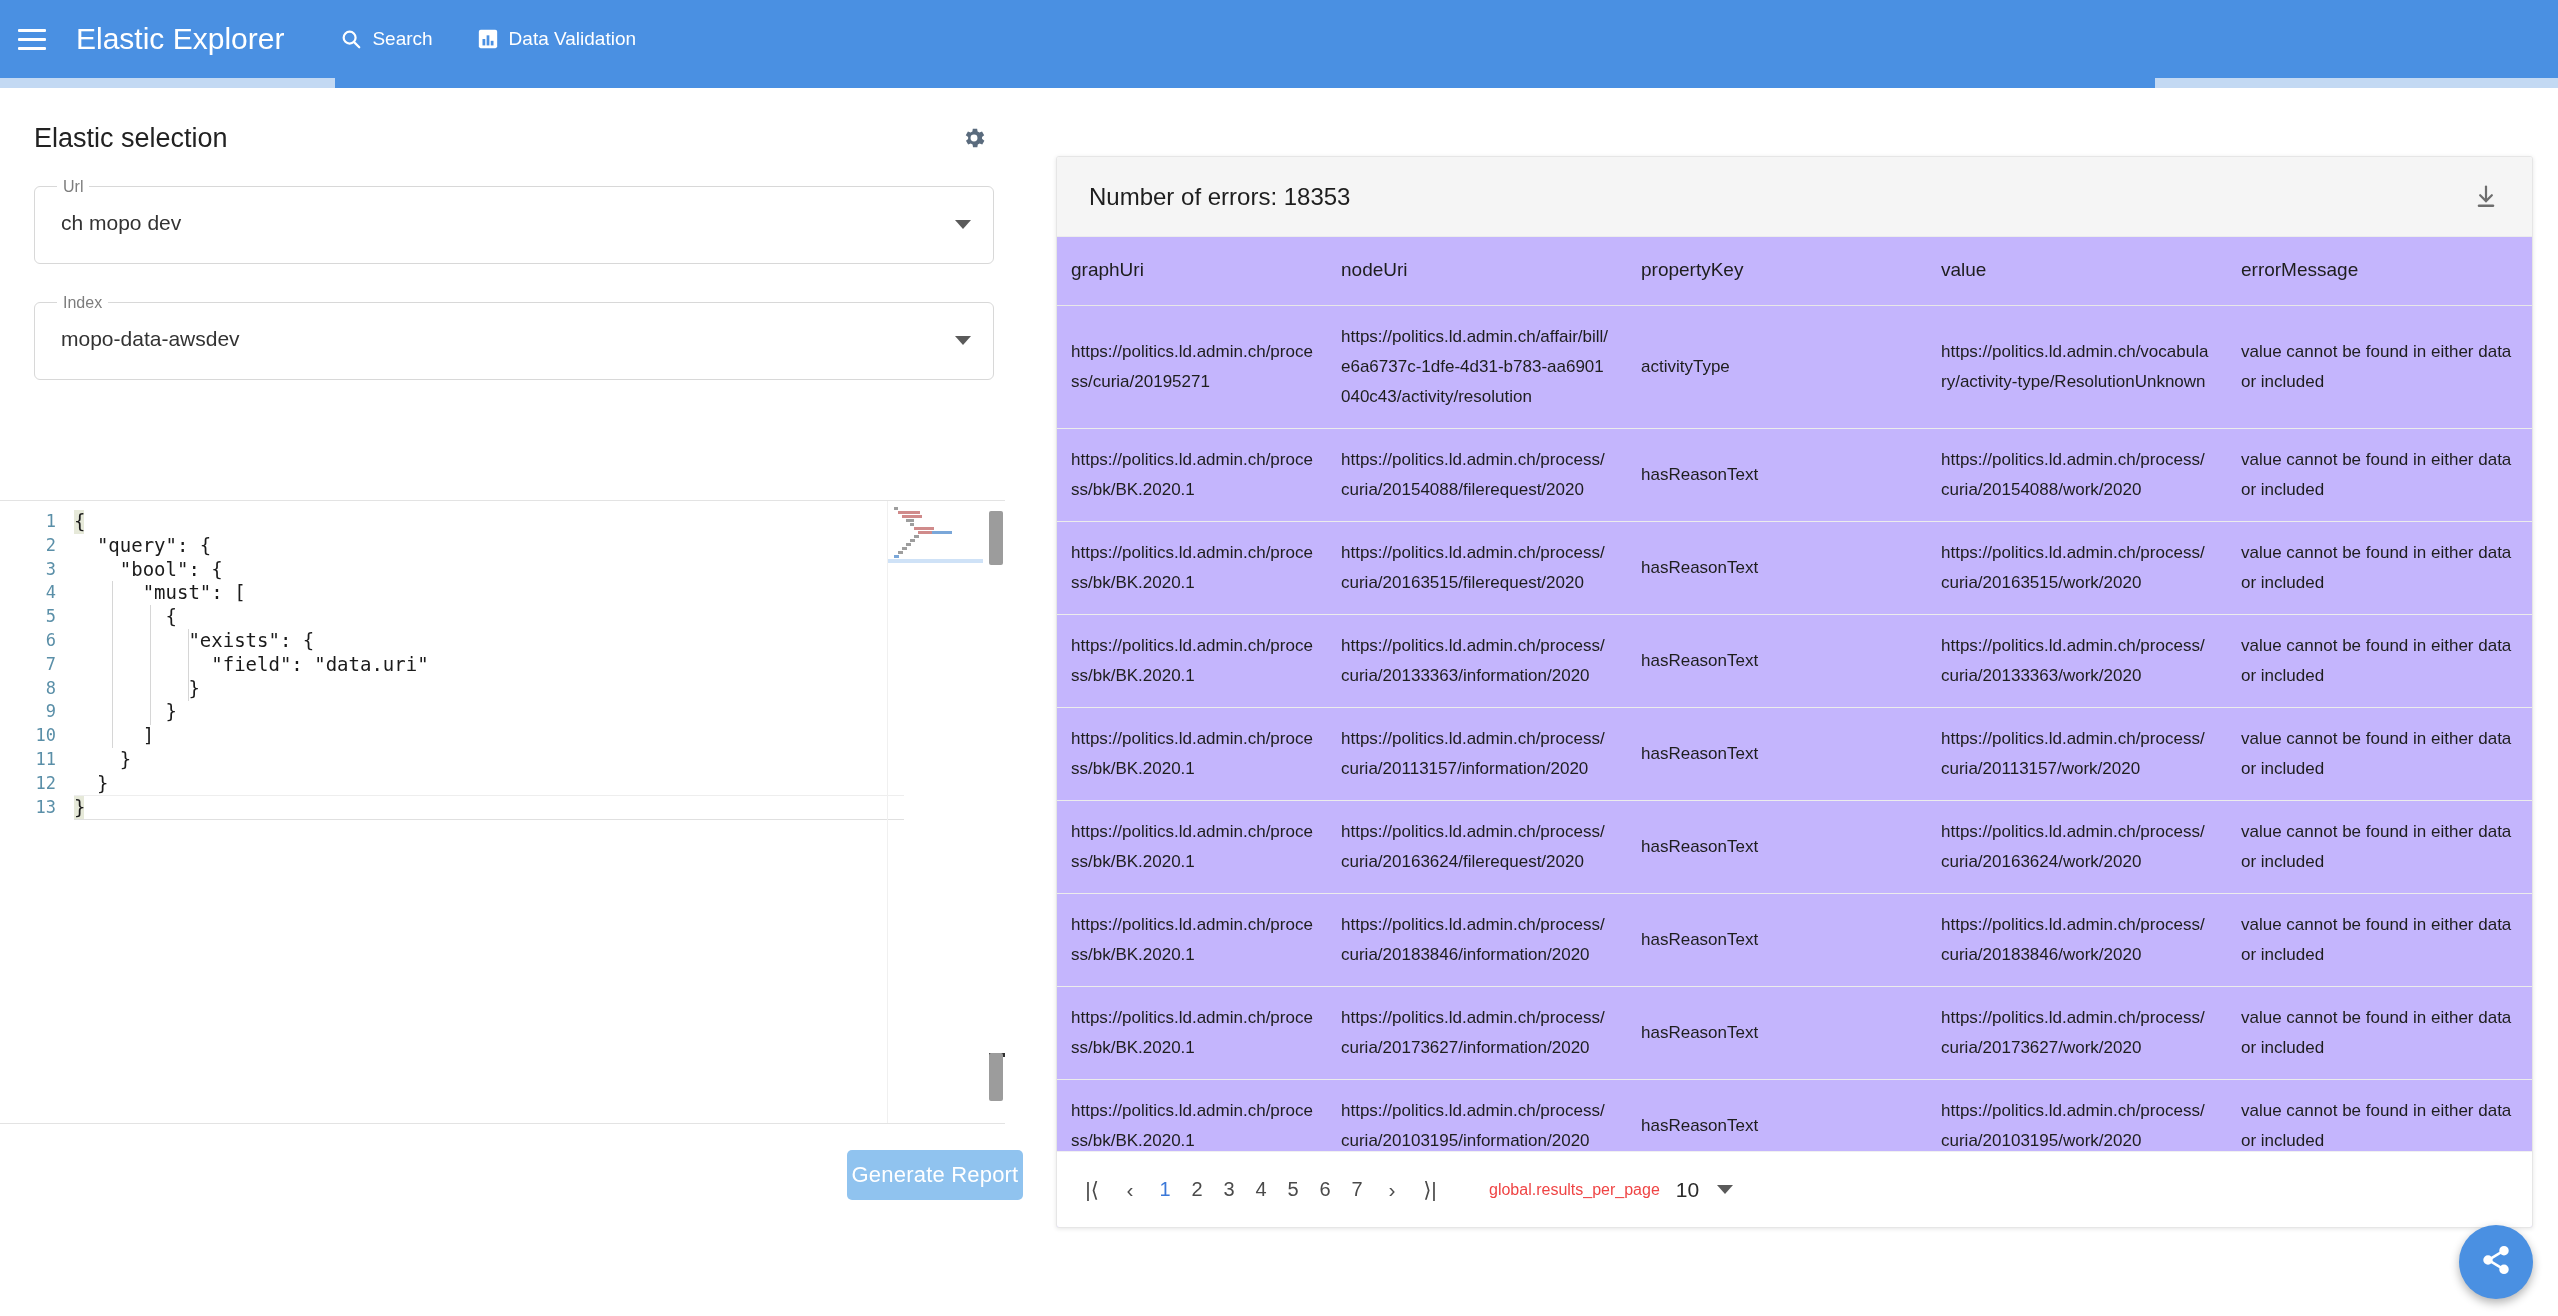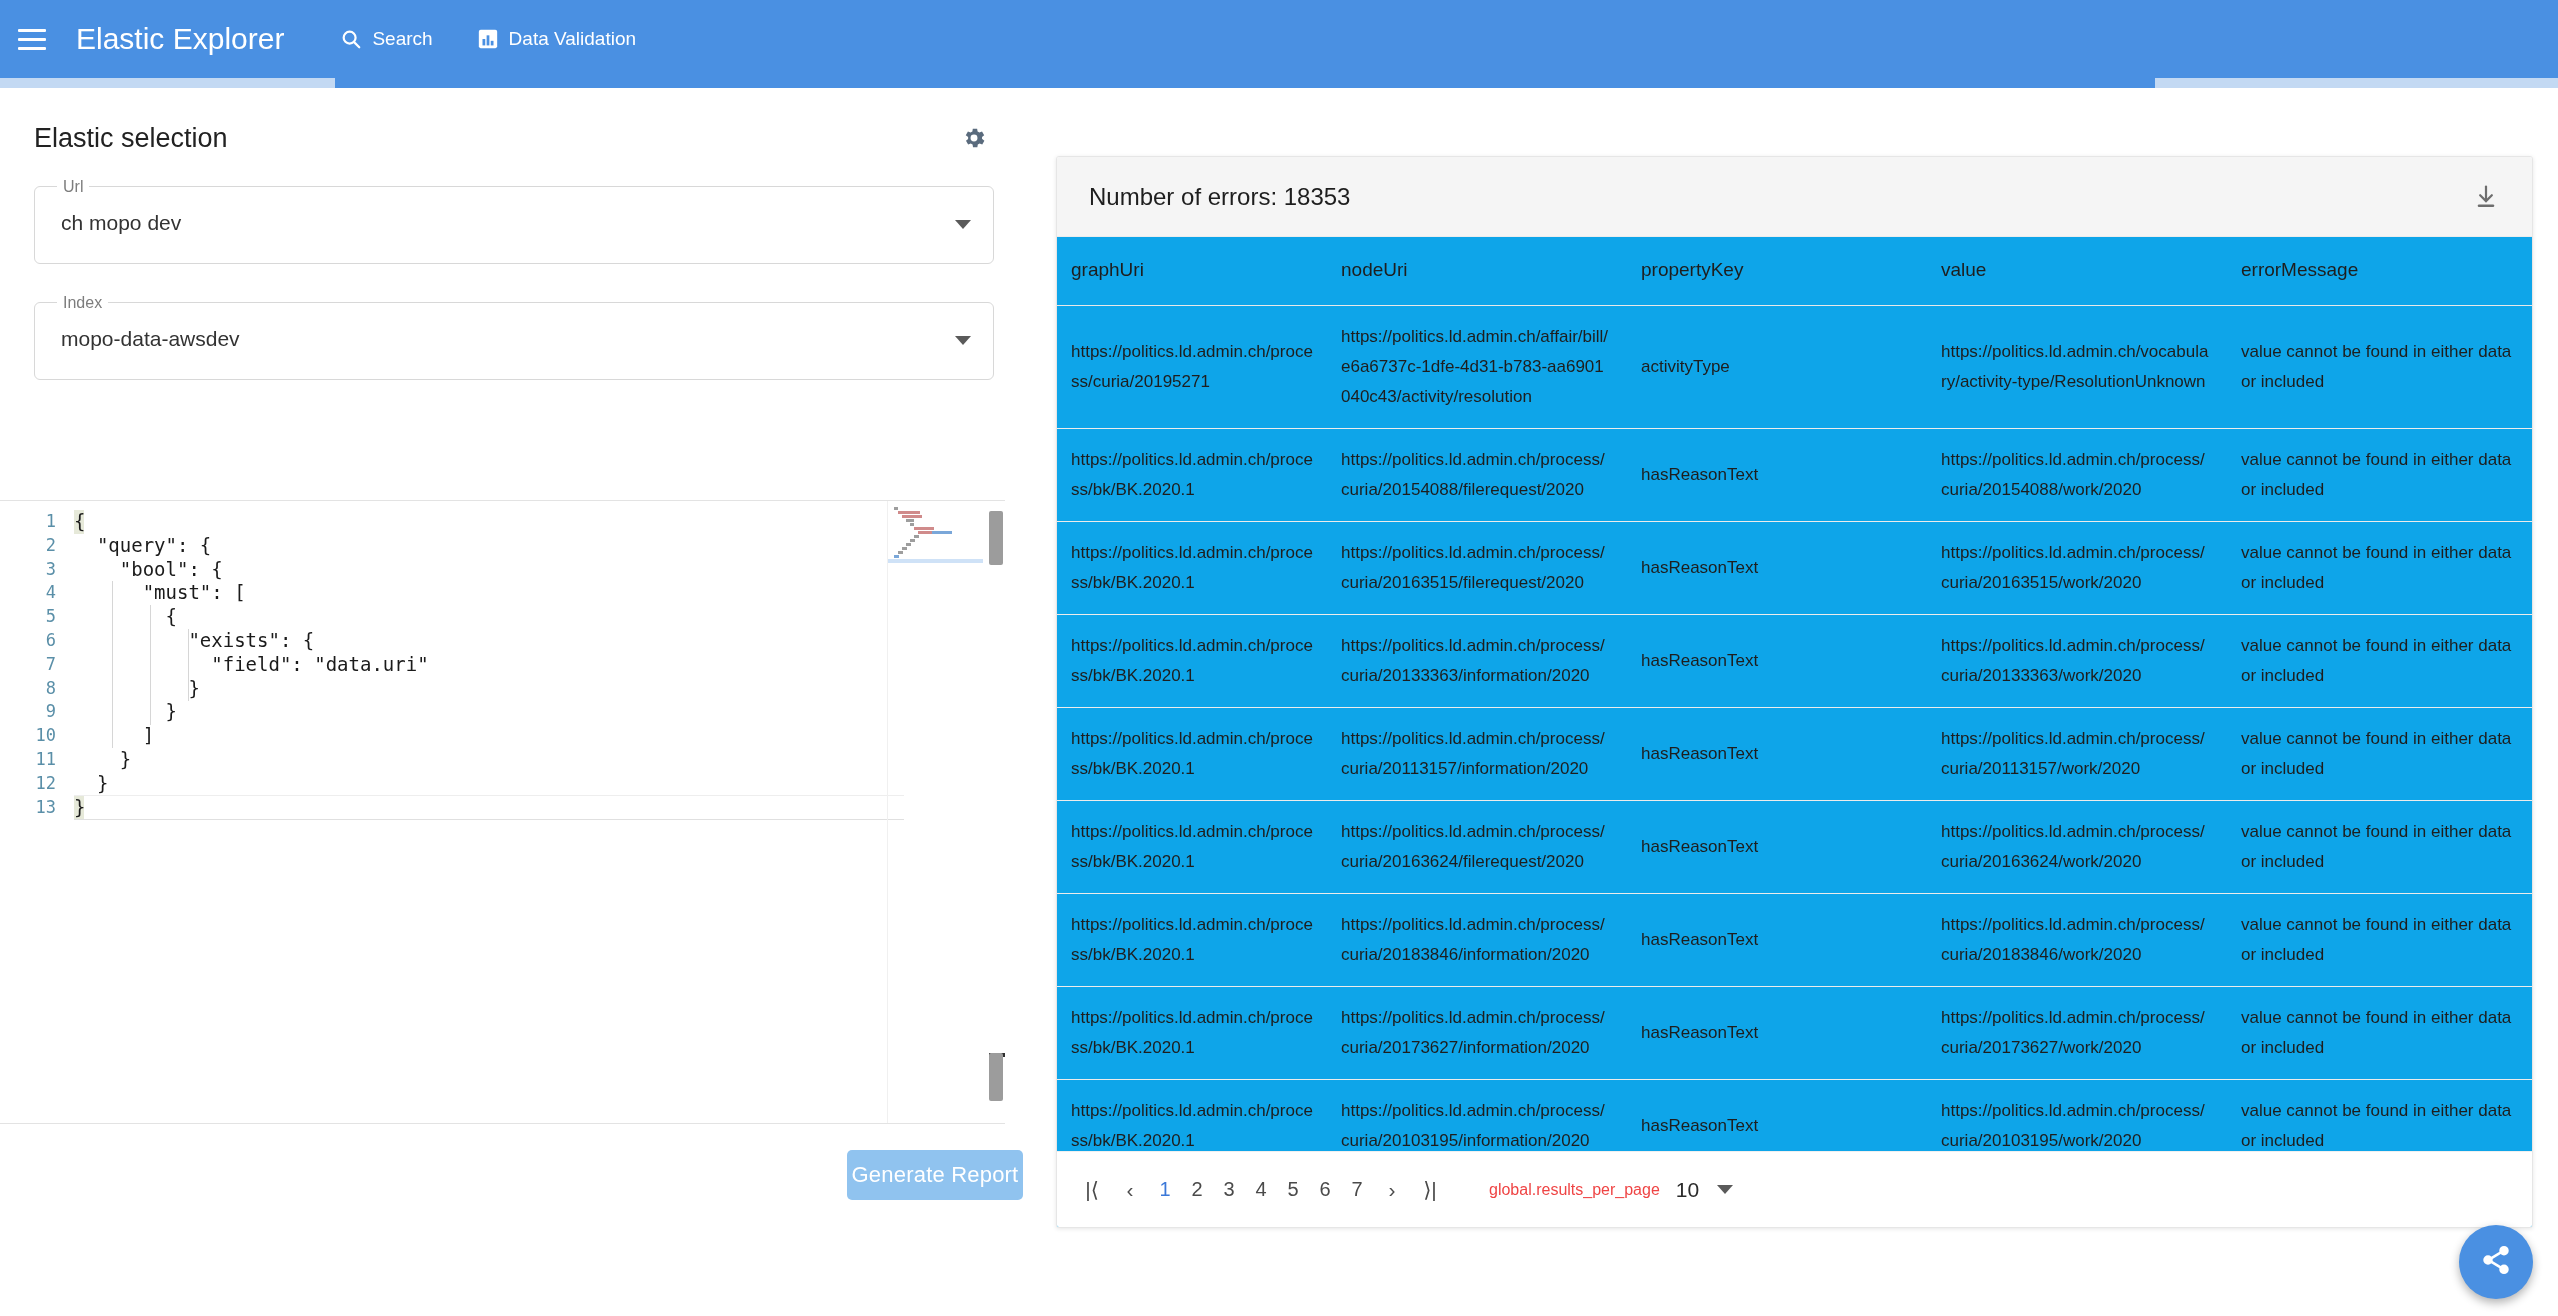--- a/index.html
+++ b/index.html
@@ -175,21 +175,21 @@
     display: flex; align-items: center; padding: 0 32px;
   }
   .card-title { font-size: 24px; color: #1e1e1e; }
   .dl-btn {
     position:absolute; right: 30px; top: 26px;
     width: 30px; height: 30px; cursor: pointer;
   }
 
   table.results {
     width: 100%; border-collapse: collapse; table-layout: fixed;
-    background: #0ea5e9;
+    background: #c4b5fd;
   }
   table.results th {
     text-align: left; font-weight: 400;
     font-size: 19px; color: #1e1e1e;
     padding: 22px 14px 24px 14px;
     border-bottom: 1px solid #e8e8e8;
     vertical-align: middle;
   }
   table.results td {
     font-size: 17px; color: #1e1e1e;

